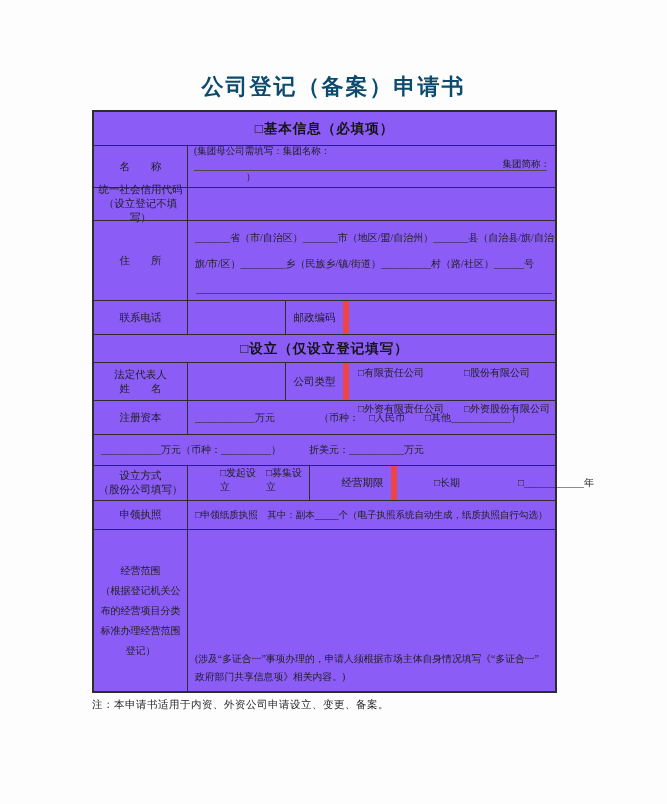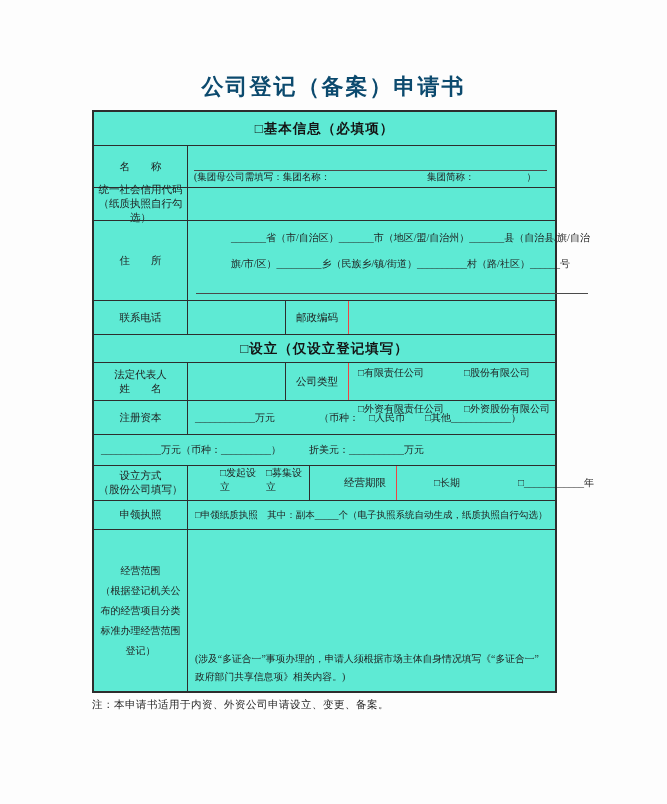--- a/index.html
+++ b/index.html
@@ -9,63 +9,63 @@
 
   .title {
     position: absolute; top: 72px; left: 0; width: 667px;
     text-align: center; font-family: "Liberation Sans", "DejaVu Sans", sans-serif;
     font-weight: 700; font-size: 22px; letter-spacing: 2px; color: #0c4a6e;
   }
 
   .tbl {
     position: absolute; left: 92px; top: 110px; width: 465px; height: 583px;
     border: 2px solid #2d2d2d; display: flex; flex-direction: column; font-size: 10px;
-    background: #5eead4;
+    background: #8b5cf6;
   }
   .row { display: flex; border-top: 1px solid #2d2d2d; flex: 0 0 auto; }
   .row:first-child { border-top: none; }
 
   .sec {
     justify-content: center; align-items: center;
     font-family: "Liberation Sans", "DejaVu Sans", sans-serif;
     font-weight: 700; font-size: 13.5px; letter-spacing: 1px; color: #141414;
   }
 
   .lbl {
     flex: 0 0 94px; border-right: 1px solid #2d2d2d;
     display: flex; flex-direction: column; justify-content: center; align-items: center;
     text-align: center; font-size: 10.5px; line-height: 14px; padding: 1px 2px;
   }
   .c2 { flex: 0 0 98px; border-right: 1px solid #2d2d2d; }
-  .c3 { flex: 0 0 63px; border-right: 1px solid #ef4444;
+  .c3 { flex: 0 0 63px; border-right: 6px solid #ef4444;
         display: flex; align-items: center; justify-content: center;
         text-align: center; font-size: 10.5px; }
   .c4 { flex: 1 1 auto; }
   .cell { flex: 1 1 auto; position: relative; }
 
   .r-sec1 { height: 33px; }
   .r-name { height: 42px; }
   .r-uscc { height: 33px; }
   .r-addr { height: 80px; }
   .r-phone { height: 34px; }
   .r-sec2 { height: 28px; }
   .r-rep { height: 38px; }
   .r-cap { height: 34px; }
   .r-inv { height: 31px; }
   .r-est { height: 35px; gap: 24px; }
   .r-lic { height: 29px; }
   .r-scope { flex: 1 1 auto; }
 
   .name-line { position: absolute; left: 6px; right: 8px; top: 24px; border-top: 1px solid #4a4a4a; }
-  .name-note { position: absolute; left: 6px; right: 19px; bottom: 3px; display: flex; font-size: 9.5px; white-space: nowrap; }
+  .name-note { position: absolute; left: 6px; right: 5px; bottom: 3px; display: flex; font-size: 9.5px; white-space: nowrap; flex-direction: column; }
   .name-note .short { margin-left: auto; text-align: right; }
   .name-note .paren { margin-left: 52px; }
 
   .addr-cell { padding: 4px 8px 0 7px; font-size: 10px; }
-  .addr-cell .ln { line-height: 26px; white-space: nowrap; margin-left: 36px; }
+  .addr-cell .ln { line-height: 26px; white-space: nowrap; }
   .addr-rule { border-top: 1px solid #4a4a4a; margin: 16px 2px 0 1px; }
 
   .rep-opts { display: flex; flex-direction: column; justify-content: center; gap: 3px; padding-left: 9px; font-size: 10px; }
   .rep-opts .optline { display: flex; white-space: nowrap; margin-top: 19px; }
   .rep-opts .optline span:first-child { width: 106px; }
 
   .inline-cell { display: flex; align-items: center; padding-left: 7px; font-size: 10px; white-space: nowrap; }
   .cap-cell { gap: 44px; }
   .inv-cell { gap: 28px; }
   .lic-cell { font-size: 9.5px; }
@@ -98,21 +98,21 @@
           <span>(集团母公司需填写：集团名称：</span>
           <span class="short">集团简称：</span>
           <span class="paren">）</span>
         </div>
       </div>
     </div>
 
     <div class="row r-uscc">
       <div class="lbl">
         <div>统一社会信用代码</div>
-        <div>（纸质执照自行勾选）</div>
+        <div>（设立登记不填写）</div>
       </div>
       <div class="cell"></div>
     </div>
 
     <div class="row r-addr">
       <div class="lbl">住　　所</div>
       <div class="cell addr-cell">
         <div class="ln">_______省（市/自治区）_______市（地区/盟/自治州）_______县（自治县/旗/自治</div>
         <div class="ln">旗/市/区）_________乡（民族乡/镇/街道）__________村（路/社区）______号</div>
         <div class="addr-rule"></div>

